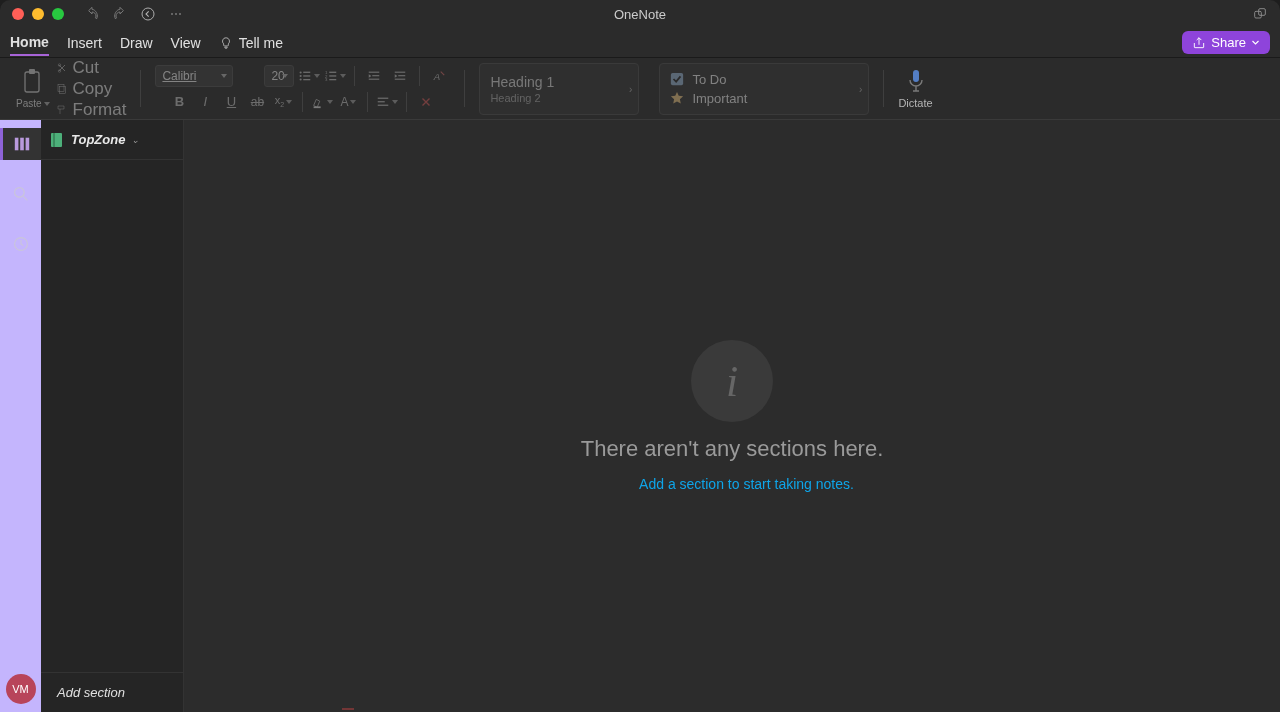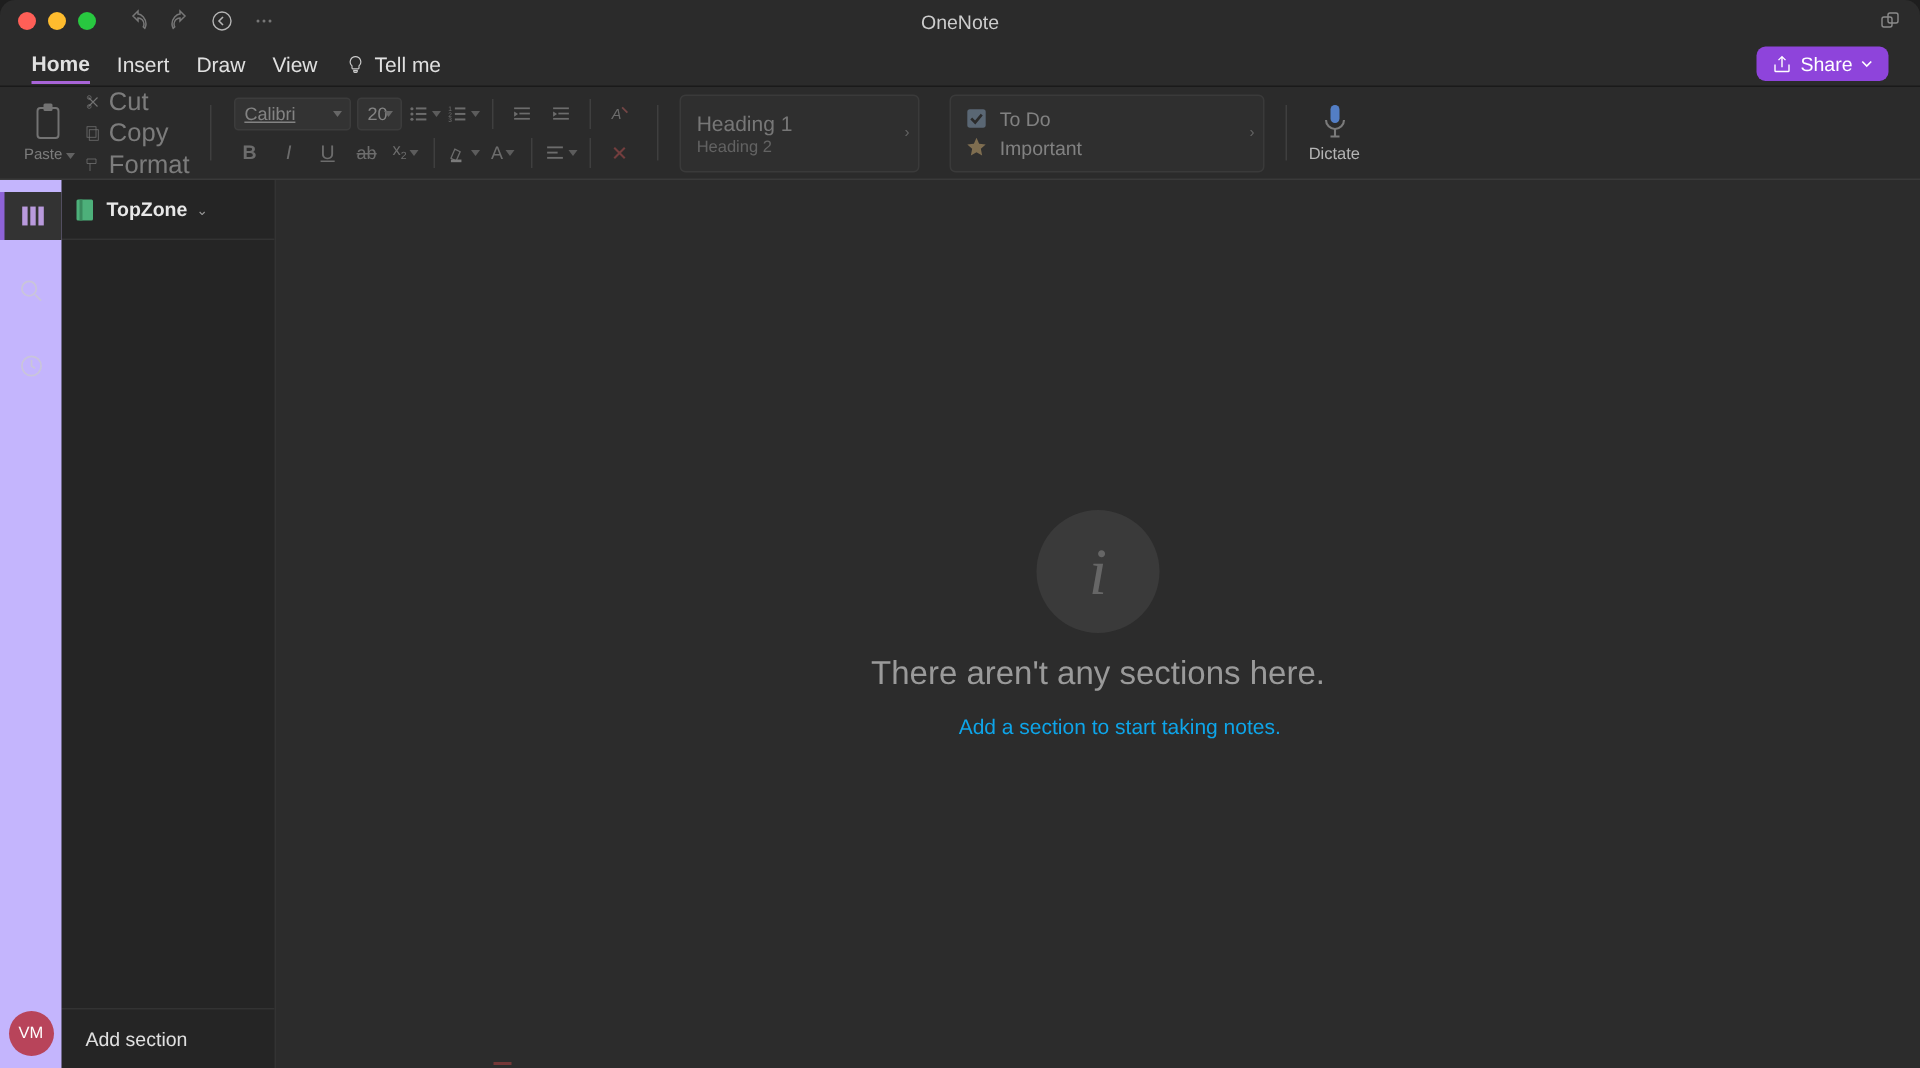--- a/index.html
+++ b/index.html
@@ -12,39 +12,39 @@
 .tl-close { background: #ff5f57; }
 .tl-min { background: #febc2e; }
 .tl-max { background: #28c840; }
 .titlebar-actions { display: flex; gap: 12px; margin-left: 20px; align-items: center; }
 .tb-icon { width: 16px; height: 16px; opacity: 0.6; display: flex; align-items: center; justify-content: center; }
 .tb-icon svg { width: 16px; height: 16px; }
 .titlebar-title { position: absolute; left: 50%; transform: translateX(-50%); font-size: 13px; color: #ccc; }
 .titlebar-right { position: absolute; right: 12px; display: flex; align-items: center; }
 
 
-.menutabs { height: 30px; background: #2b2b2b; display: flex; align-items: center; padding: 0 21px; gap: 18px; border-bottom: 1px solid #1a1a1a; }
+.menutabs { height: 30px; background: #2b2b2b; display: flex; align-items: center; padding: 0 10px; gap: 18px; border-bottom: 1px solid #1a1a1a; }
 .menu-tab { font-size: 14px; color: #e0e0e0; padding: 4px 0; cursor: pointer; }
 .menu-tab.active { font-weight: 600; border-bottom: 2px solid #a864d8; }
 .tell-me { display: flex; align-items: center; gap: 6px; }
 .spacer { flex: 1; }
 .share-btn { background: #8e44db; color: #fff; border-radius: 6px; padding: 4px 10px; font-size: 13px; display: flex; align-items: center; gap: 5px; }
 
 
 .ribbon { height: 62px; background: #2b2b2b; display: flex; align-items: stretch; padding: 4px 10px; gap: 8px; border-bottom: 1px solid #3a3a3a; }
 .ribbon-group { display: flex; align-items: center; padding: 0 6px; }
 .ribbon-sep { width: 1px; background: #3f3f3f; margin: 8px 0; }
 .paste-col { display: flex; flex-direction: column; align-items: center; justify-content: center; gap: 2px; opacity: 0.5; }
 .paste-label { font-size: 10px; color: #ccc; }
 .clip-actions { display: flex; flex-direction: column; gap: 1px; margin-left: 6px; opacity: 0.5; }
 .clip-row { display: flex; align-items: center; gap: 5px; font-size: 17px; color: #ccc; }
 .font-select { background: #3a3a3a; border: 1px solid #4a4a4a; color: #ccc; font-size: 12px; padding: 2px 18px 2px 6px; border-radius: 3px; height: 22px; position: relative; display: inline-flex; align-items: center; opacity: 0.55; }
 .font-select::after { content: ""; position: absolute; right: 5px; border-left: 3px solid transparent; border-right: 3px solid transparent; border-top: 4px solid #999; }
 .font-name { width: 78px; text-decoration: underline; }
-.font-size-sel { width: 30px; }
+.font-size-sel { width: 30px; margin-left: 27px; }
 .fmt-row { display: flex; align-items: center; gap: 4px; }
 .fmt-btn { width: 22px; height: 22px; display: flex; align-items: center; justify-content: center; opacity: 0.45; border-radius: 3px; }
 .fmt-btn svg { width: 14px; height: 14px; }
 .fmt-btn .caret { border-left: 3px solid transparent; border-right: 3px solid transparent; border-top: 4px solid #999; margin-left: 2px; }
 .font-col { display: flex; flex-direction: column; gap: 4px; justify-content: center; }
 .mini-sep { width: 1px; height: 20px; background: #3f3f3f; margin: 0 4px; }
 
 .styles-box { background: #333; border: 1px solid #444; border-radius: 4px; width: 160px; height: 52px; display: flex; flex-direction: column; justify-content: center; padding: 0 10px; gap: 2px; position: relative; opacity: 0.6; }
 .style-h1 { font-size: 14px; color: #aaa; }
 .style-h2 { font-size: 11px; color: #888; }
@@ -56,21 +56,21 @@
 .dictate-col { display: flex; flex-direction: column; align-items: center; justify-content: center; gap: 3px; opacity: 0.85; }
 .dictate-label { font-size: 11px; color: #ccc; }
 
 
 .main { display: flex; height: calc(712px - 28px - 30px - 62px); }
 .rail { width: 41px; background: #c4b5fd; display: flex; flex-direction: column; align-items: center; padding-top: 8px; gap: 18px; position: relative; }
 .rail-item { width: 41px; height: 32px; display: flex; align-items: center; justify-content: center; opacity: 0.7; }
 .rail-item.active { background: #333; border-left: 3px solid #8e63d8; opacity: 1; }
 .rail-avatar { width: 30px; height: 30px; border-radius: 50%; background: #b8445a; color: #fff; font-size: 11px; display: flex; align-items: center; justify-content: center; position: absolute; bottom: 8px; }
 
-.sections-col { width: 143px; background: #252525; display: flex; flex-direction: column; border-right: 1px solid #333; }
+.sections-col { width: 143px; background: #252525; display: flex; flex-direction: column; border-right: 1px solid #333; font-style: italic; }
 .notebook-header { height: 40px; display: flex; align-items: center; padding: 0 8px; gap: 6px; border-bottom: 1px solid #333; }
 .nb-icon { width: 16px; height: 16px; }
 .nb-name { font-size: 13px; font-weight: 600; color: #e8e8e8; }
 .nb-caret { color: #999; font-size: 9px; }
 .sort-icon-wrap { margin-left: auto; opacity: 0.6; }
 .sections-list { flex: 1; }
 .add-section { height: 40px; border-top: 1px solid #333; display: flex; align-items: center; padding-left: 16px; font-size: 13px; color: #e0e0e0; font-weight: 500; }
 
 .pages-col { width: 145px; background: #252525; display: flex; flex-direction: column; border-right: 1px solid #333; }
 .pages-header { height: 40px; border-bottom: 1px solid #333; display: flex; align-items: center; justify-content: flex-end; padding-right: 10px; }

